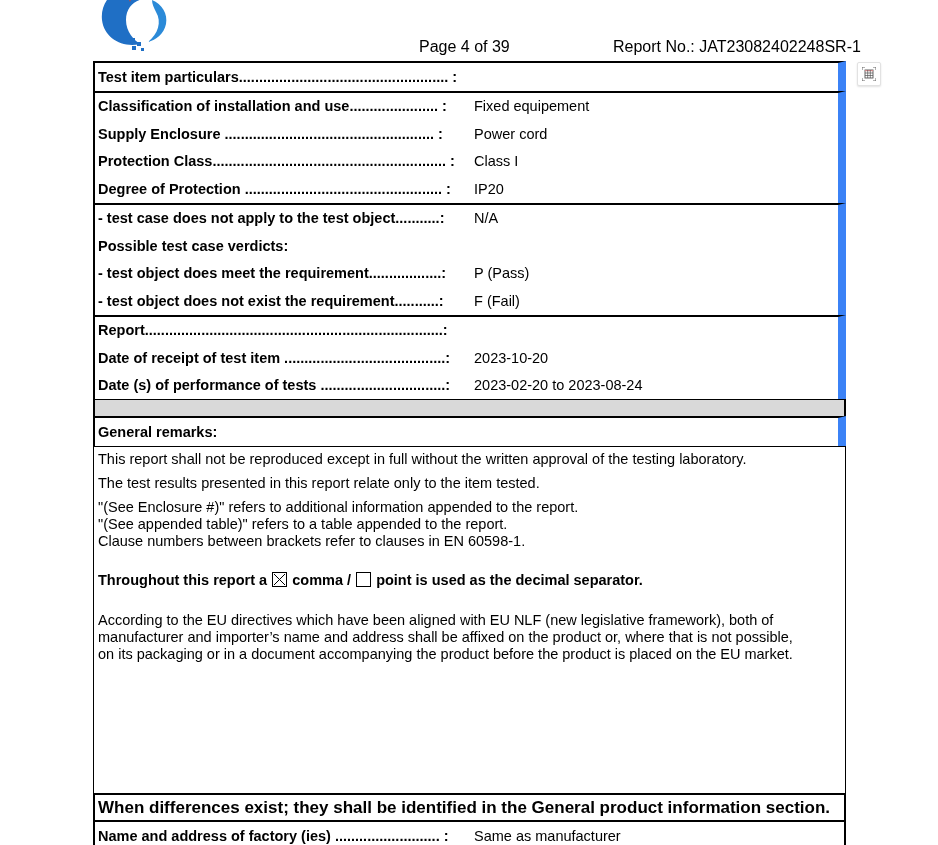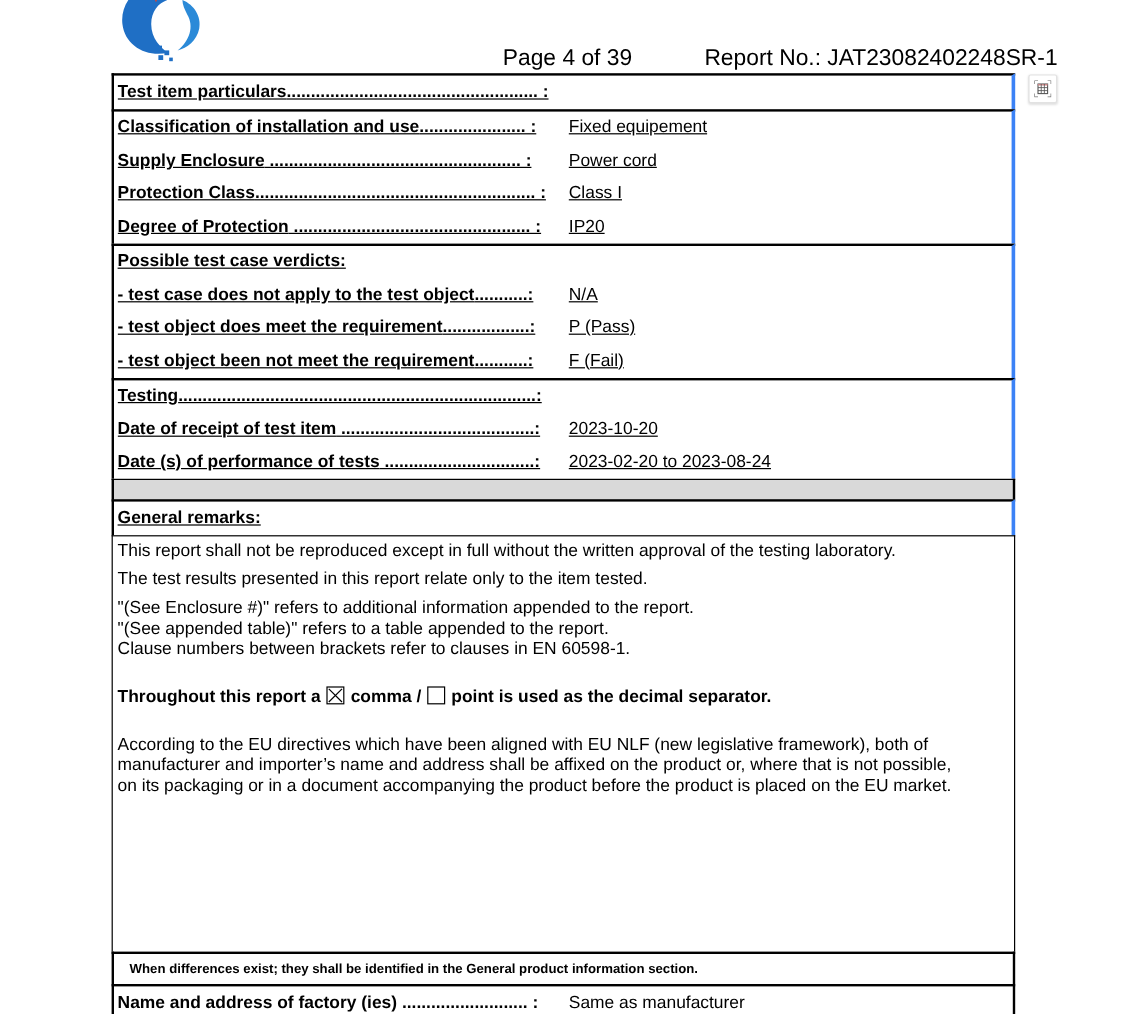--- a/index.html
+++ b/index.html
@@ -1,37 +1,37 @@
 <!DOCTYPE html>
 <html><head>
 <meta charset="utf-8">
 <style>
   html, body { margin:0; padding:0; background:#ffffff; }
   body { width:938px; height:845px; position:relative; overflow:hidden;
          font-family:"Liberation Sans", sans-serif; color:#000; }
   .logo { position:absolute; left:96px; top:-18px; width:82px; height:72px; }
-  .header-line { position:absolute; top:38px; font-size:19px; white-space:nowrap; }
+  .header-line { position:absolute; top:38px; font-size:16px; white-space:nowrap; }
   .page-num { left:419px; }
-  .report-no { left:587px; }
+  .report-no { left:613px; }
   .table-icon { position:absolute; left:857px; top:62px; width:22px; height:22px;
                 border:1px solid #e2e2e2; border-radius:2px; background:#fff;
                 box-shadow:0 1px 2px rgba(0,0,0,0.12); display:flex; align-items:center; justify-content:center; }
   .doc { position:absolute; left:93px; top:61px; width:753px; }
-  .sec { border-left:2px solid #000; border-right:3px solid #3b82f6; border-top:2px solid #000; box-sizing:border-box;text-decoration:underline; }
+  .sec { border-left:2px solid #000; border-right:8px solid #3b82f6; border-top:2px solid #000; box-sizing:border-box; }
   .row { height:27.5px; display:flex; align-items:center; font-size:14.5px; padding-left:3px; white-space:nowrap; }
   .row .lbl { font-weight:bold; display:inline-block; width:370px; overflow:hidden; }
   .row .val { margin-left:6px; }
   .gray { height:17px; background:#d9d9d9; border-left:2px solid #000; border-right:2px solid #000; border-top:1px solid #000; box-sizing:border-box; }
   .remarks-head { height:28px; display:flex; align-items:center; font-weight:bold; font-size:14.5px; padding-left:3px; }
   .remarks-body { border-left:1px solid #000; border-right:1px solid #000; border-top:1px solid #000; height:347px; box-sizing:border-box; padding:4px 4px 0 4px; font-size:14.5px; }
   .remarks-body p { margin:0; line-height:17px; }
   .bold { font-weight:bold; }
   .checkbox { display:inline-block; width:13px; height:13px; border:1px solid #000; vertical-align:-2px; position:relative; margin:0 1px; }
   .checkbox svg { position:absolute; left:0; top:0; }
-  .diff { border-left:2px solid #000; border-right:2px solid #000; border-top:2px solid #000; height:27px; display:flex; align-items:center; font-weight:bold; font-size:11px; padding-left:13px; box-sizing:border-box; }
+  .diff { border-left:2px solid #000; border-right:2px solid #000; border-top:2px solid #000; height:27px; display:flex; align-items:center; font-weight:bold; font-size:17px; padding-left:3px; box-sizing:border-box; }
   .factory { border-left:2px solid #000; border-right:2px solid #000; border-top:2px solid #000; height:30px; display:flex; align-items:flex-start; padding-top:6px; font-size:14.5px; padding-left:3px; box-sizing:border-box; }
   .factory .lbl { font-weight:bold; display:inline-block; width:370px; overflow:hidden; white-space:nowrap; }
   .factory .val { margin-left:6px; }
 </style>
 </head>
 <body>
 
 <div class="logo">
   <svg width="82" height="72" viewBox="0 0 82 72">
     <path d="M40 4 C18 4 4 20 6 38 C8 56 26 66 44 62 C38 58 30 50 30 38 C30 22 44 14 56 18 C50 8 46 4 40 4 Z" fill="#1f6fc5"></path>
@@ -82,39 +82,39 @@
       <span class="val">Class I</span>
     </div>
     <div class="row">
       <span class="lbl"><span>Degree of Protection</span> ................................................. :</span>
       <span class="val">IP20</span>
     </div>
   </div>
 
   <div class="sec">
     <div class="row">
-      <span class="bold">Possible test case verdicts:</span>
+      <span class="lbl"><span>- test case does not apply to the test object</span>...........:</span>
+      <span class="val">N/A</span>
     </div>
     <div class="row">
-      <span class="lbl"><span>- test case does not apply to the test object</span>...........:</span>
-      <span class="val">N/A</span>
+      <span class="bold">Possible test case verdicts:</span>
     </div>
     <div class="row">
       <span class="lbl"><span>- test object does meet the requirement</span>..................:</span>
       <span class="val">P (Pass)</span>
     </div>
     <div class="row">
-      <span class="lbl"><span>- test object been not meet the requirement</span>...........:</span>
+      <span class="lbl"><span>- test object does not exist the requirement</span>...........:</span>
       <span class="val">F (Fail)</span>
     </div>
   </div>
 
   <div class="sec">
     <div class="row">
-      <span class="lbl"><span>Testing</span>..........................................................................:</span>
+      <span class="lbl"><span>Report</span>..........................................................................:</span>
       <span class="val"></span>
     </div>
     <div class="row">
       <span class="lbl"><span>Date of receipt of test item</span> ........................................:</span>
       <span class="val">2023-10-20</span>
     </div>
     <div class="row">
       <span class="lbl"><span>Date (s) of performance of tests</span> ...............................:</span>
       <span class="val">2023-02-20 to  2023-08-24</span>
     </div>

